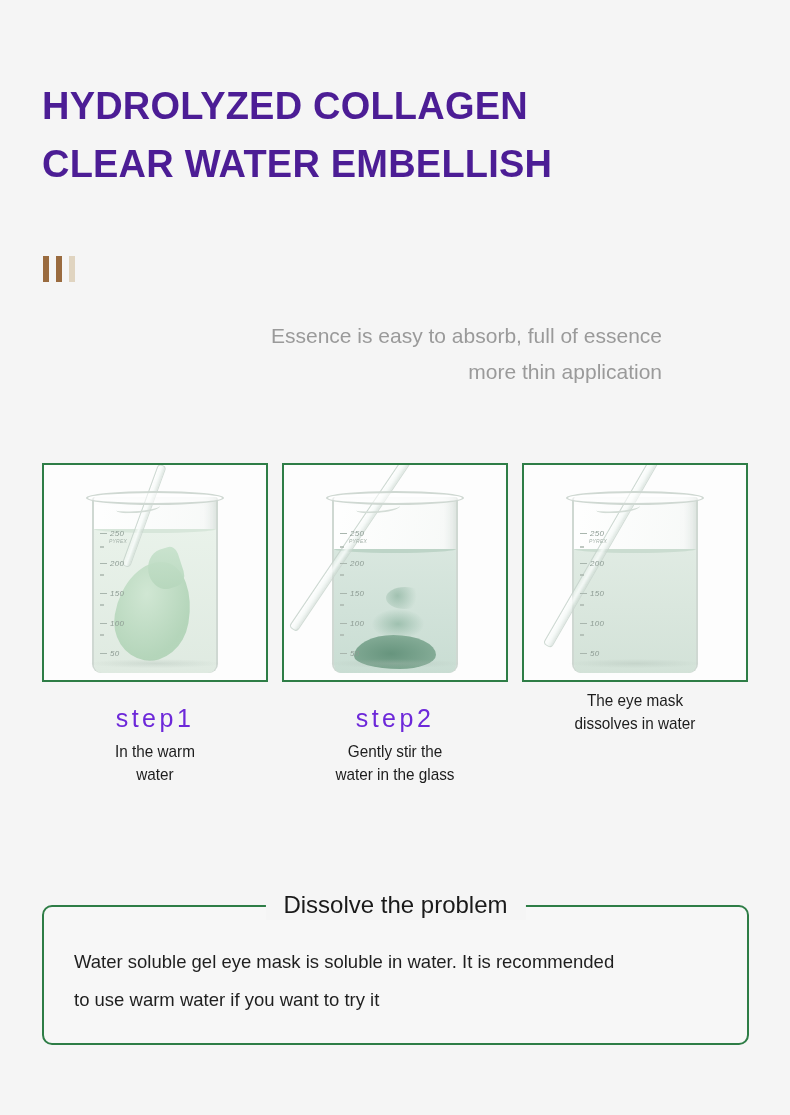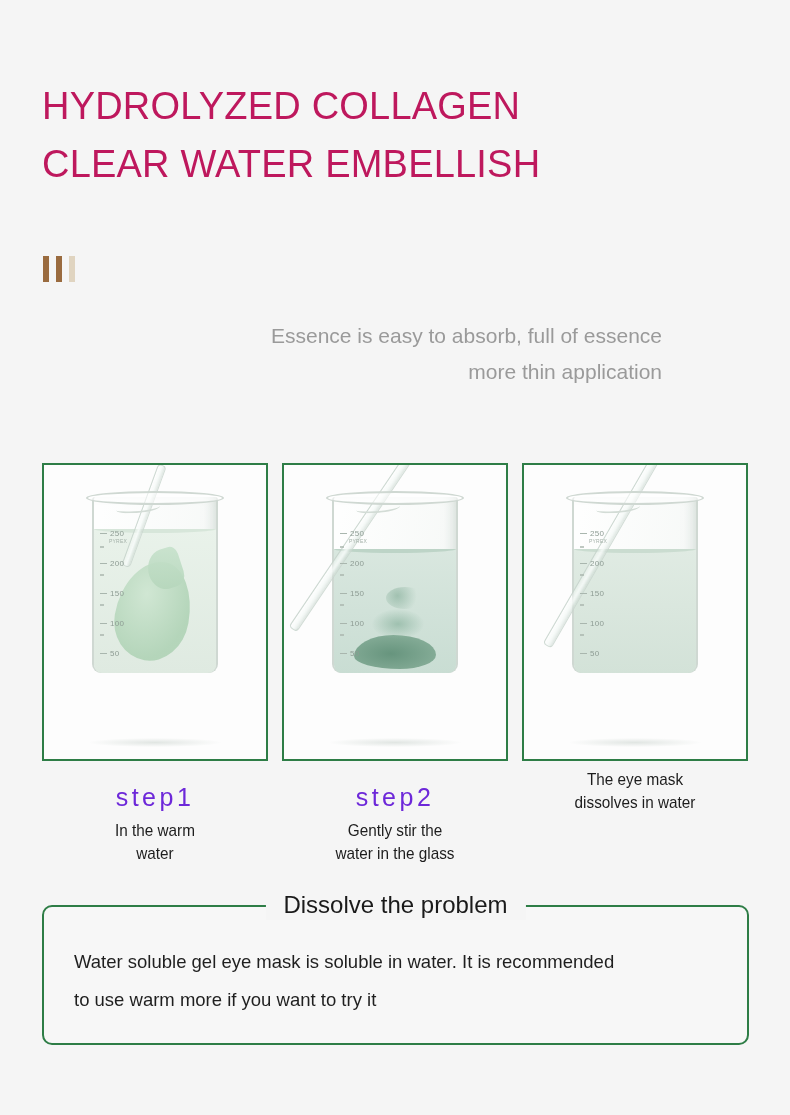--- a/index.html
+++ b/index.html
@@ -6,21 +6,21 @@
   body {
     width:790px; height:1115px;
     background:#f5f5f5;
     font-family:"Liberation Sans", sans-serif;
     position:relative; overflow:hidden;
   }
 
   
   .header { position:absolute; left:42px; top:78px; width:706px; height:125px; }
   .title {
-    font-size:38px; font-weight:400; color:#be185d;
+    font-size:38px; font-weight:700; color:#4c1d95;
     line-height:1.52; letter-spacing:0.2px;
     font-family:"Liberation Sans", sans-serif;
     white-space:nowrap;
   }
   .title-line2 { font-size:38px; }
 
   
   .mask-badge {
     position:absolute; right:32px; top:8px;
     width:62px; height:108px;
@@ -44,24 +44,24 @@
   
   .subtitle {
     position:absolute; left:42px; top:318px; width:620px;
     font-size:21px; color:#9a9a9a; line-height:1.72; font-weight:400;text-align:right;
   }
 
   
   .steps { position:absolute; left:42px; top:463px; width:707px; display:flex; gap:14px; }
   .step-col { width:226px; }
   .step-frame {
-    width:226px; height:298px;
+    width:226px; height:219px;
     border:2.5px solid #2e7d46;
     background:#ffffff;
-    position:relative; overflow:hidden;
+    position:relative; overflow:hidden;font-style:italic;
   }
 
   
   .scene { position:absolute; inset:0; background:#fdfdfd; }
   .beaker {
     position:absolute; left:50%; transform:translateX(-50%);
     top:18px; width:138px; height:196px;
   }
   .glass-body {
     position:absolute; left:6px; top:14px; width:126px; height:176px;
@@ -357,15 +357,15 @@
 
 </div>
 
 <div class="note">
   <div class="note-box"></div>
   <div class="note-gap">
     <div class="note-heading">Dissolve the problem</div>
   </div>
   <div class="note-text">
     <div>Water soluble gel eye mask is soluble in water. It is recommended</div>
-    <div>to use warm more if you want to try it</div>
+    <div>to use warm water if you want to try it</div>
   </div>
 </div>
 
 </body></html>

